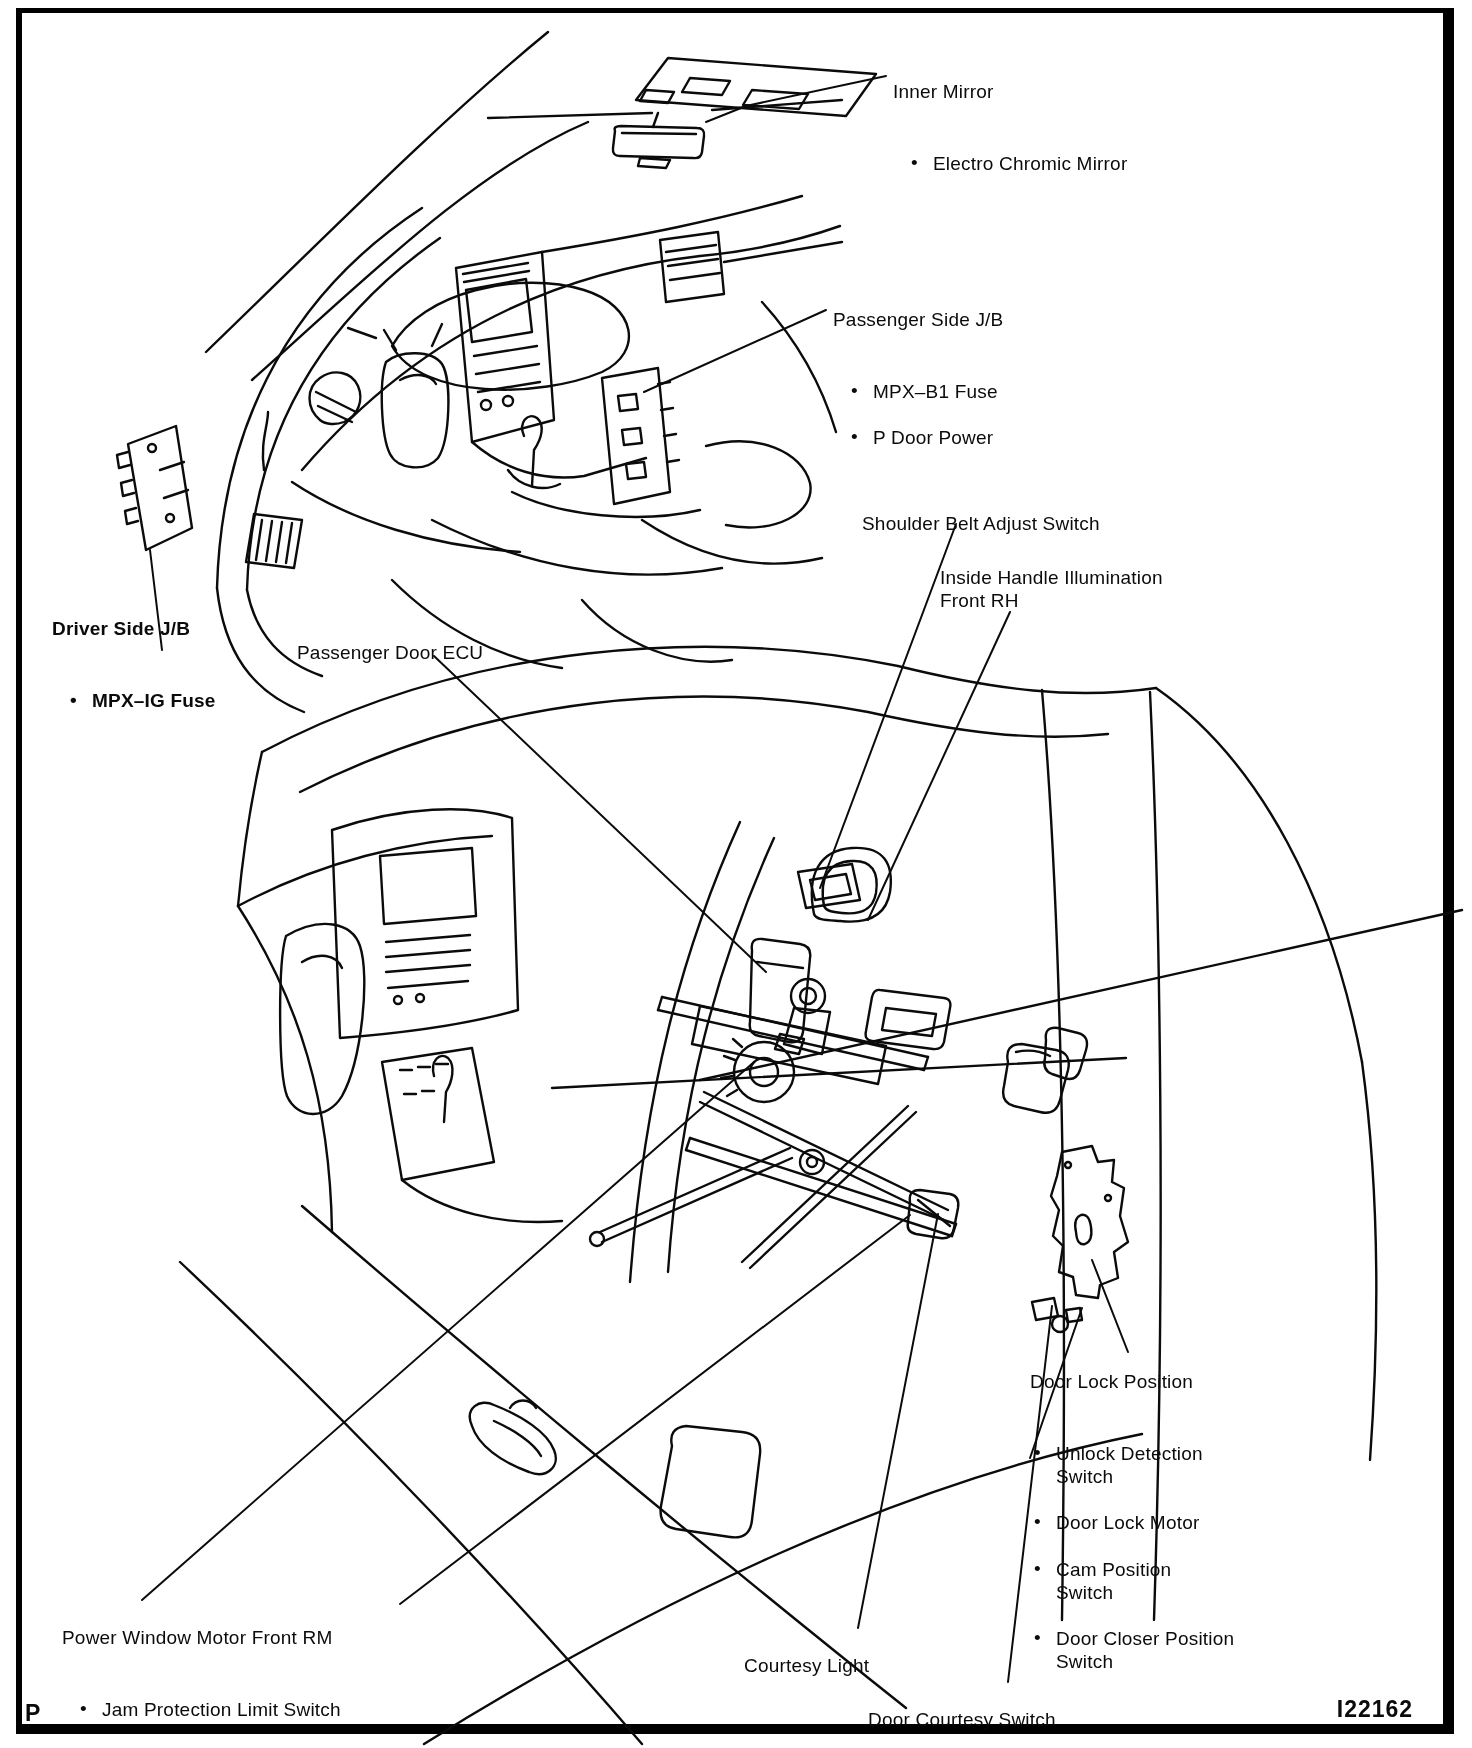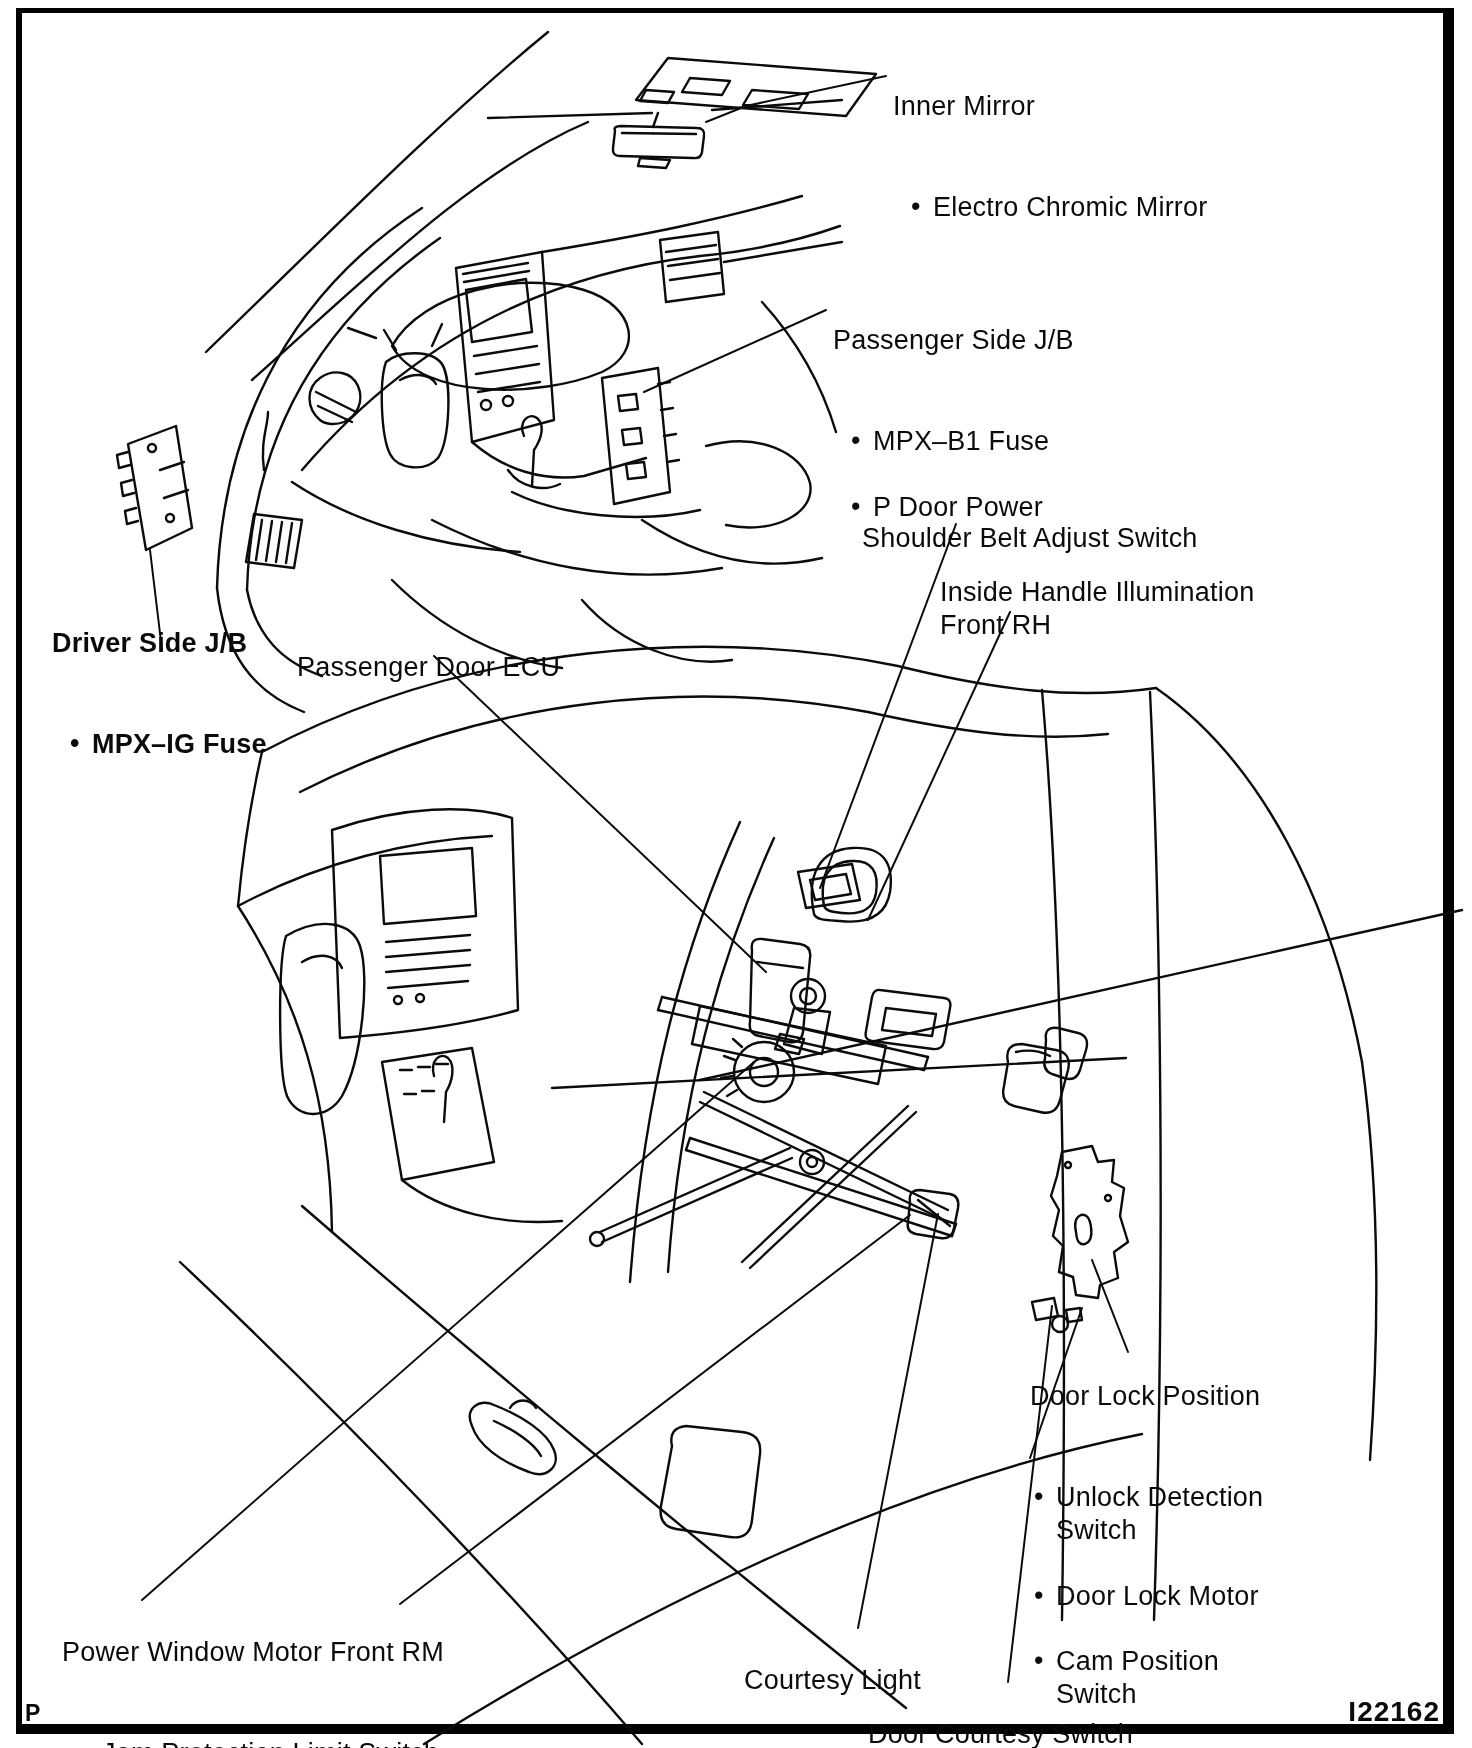--- a/index.html
+++ b/index.html
@@ -13,31 +13,31 @@
   }
   #frame{
     position:absolute;left:16px;top:8px;width:1438px;height:1726px;
     box-sizing:border-box;
     border-style:solid;border-color:#000;
     border-width:5px 11px 10px 6px;
   }
   svg.art{position:absolute;left:0;top:0;}
   .callout{
     position:absolute;
-    font-size:27px;line-height:1.22;
+    font-size:19px;line-height:1.22;
     white-space:pre-line;
     letter-spacing:0.2px;
   }
   .callout .title{display:block;}
   .callout ul{list-style:none;margin:2px 0 0 0;padding:0 0 0 14px;}
   .callout li{position:relative;padding-left:26px;white-space:pre-line;}
   .callout li::before{content:"\2022";position:absolute;left:4px;top:-1px;}
   .fig-code{
-    position:absolute;font-size:28px;letter-spacing:1px;
-    text-align:right;font-weight:bold;
+    position:absolute;font-size:23px;letter-spacing:1px;
+    text-align:center;font-weight:bold;
   }
   .page-marker{position:absolute;font-size:23px;font-weight:bold;}
 </style>
 </head>
 <body>
 
 <div id="page">
   <div id="frame"></div>
 
   <svg class="art" width="1472" height="1748" viewBox="0 0 1472 1748" fill="none" stroke="#0b0b0b" stroke-width="2.4" stroke-linecap="round" stroke-linejoin="round">
@@ -261,21 +261,21 @@
     </g>
   </svg>
 
   <div class="callout" style="left:893px;top:57px;">
     <span class="title">Inner Mirror</span>
     <ul>
       <li>Electro Chromic Mirror</li>
     </ul>
   </div>
 
-  <div class="callout" style="left:833px;top:291px;">
+  <div class="callout" style="left:833px;top:285px;">
     <span class="title">Passenger Side J/B</span>
     <ul>
       <li>MPX–B1 Fuse</li>
       <li>P Door Power</li>
     </ul>
   </div>
 
   <div class="callout" style="left:862px;top:489px;">
     <span class="title">Shoulder Belt Adjust Switch</span>
   </div>

